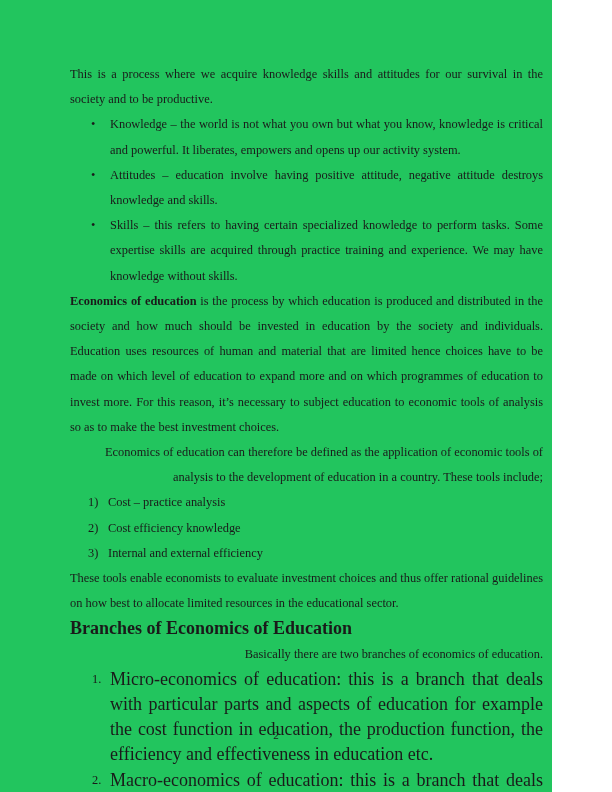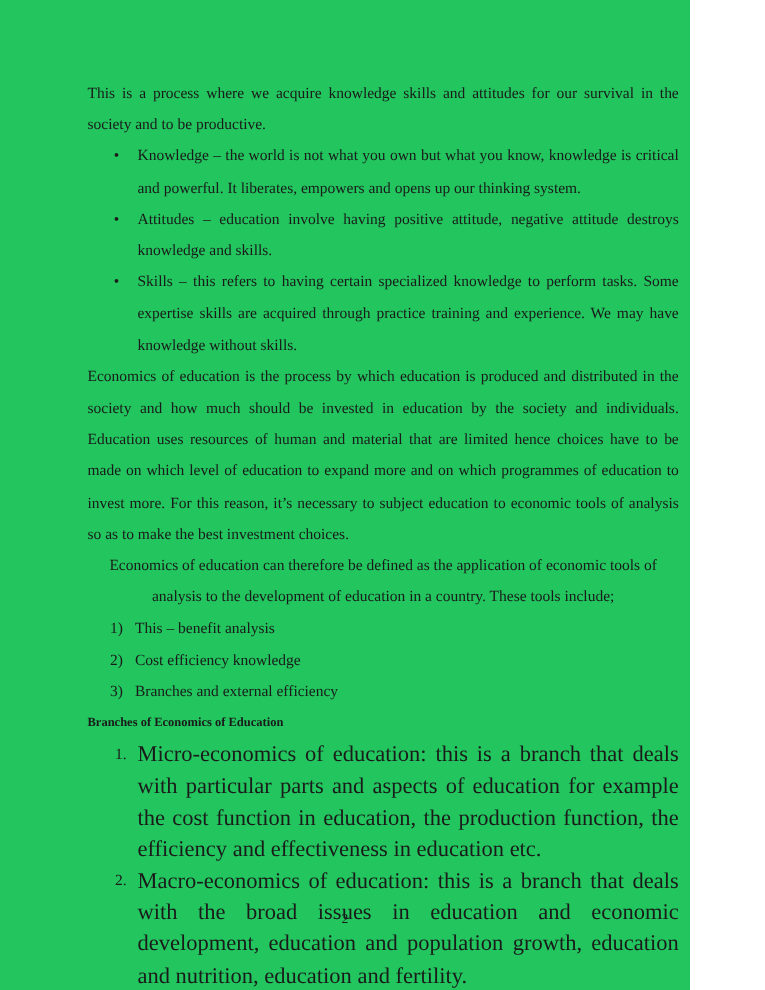--- a/index.html
+++ b/index.html
@@ -27,29 +27,29 @@
   }
   p.body-text {
     margin: 0;
     font-size: 12.4px;
     line-height: 25.2px;
     text-align: justify;
     text-justify: inter-word;
     hyphens: none;
   }
   p.body-text.last-left {
-    text-align: center;
+    text-align: right;
   }
   .bold-lead {
-    font-weight: normal;
+    font-weight: bold;
     margin-top: 32px;
   }
   h2.section-heading {
     margin: 0;
-    font-size: 10px;
+    font-size: 18px;
     line-height: 25.2px;
     font-weight: bold;
     text-align: left;
   }
   ul.bullet-list {
     margin: 0;
     padding: 0;
     list-style: none;
   }
   ul.bullet-list > li {
@@ -126,38 +126,40 @@
 </style>
 </head>
 <body>
 
 <div class="page">
   <div class="content">
 
     <p class="body-text">This is a process where we acquire knowledge skills and attitudes for our survival in the society and to be productive.</p>
 
     <ul class="bullet-list">
-      <li>Knowledge – the world is not what you own but what you know, knowledge is critical and powerful. It liberates, empowers and opens up our thinking system.</li>
+      <li>Knowledge – the world is not what you own but what you know, knowledge is critical and powerful. It liberates, empowers and opens up our activity system.</li>
       <li>Attitudes – education involve having positive attitude, negative attitude destroys knowledge and skills.</li>
       <li>Skills – this refers to having certain specialized knowledge to perform tasks. Some expertise skills are acquired through practice training and experience. We may have knowledge without skills.</li>
     </ul>
 
     <p class="body-text"><span class="bold-lead">Economics of education</span><span> is the process by which education is produced and distributed in the society and how much should be invested in education by the society and individuals. Education uses resources  of human and   material  that are limited hence choices have to be made  on which level  of education  to expand   more and  on which  programmes  of education   to invest more. For this   reason, it’s necessary to subject education to economic tools of analysis so as to make the best investment choices.</span></p>
 
     <p class="body-text last-left">Economics of education can therefore be defined as the application of economic tools of analysis to the development of education in a country. These tools include;</p>
 
     <ol class="paren-list">
-      <li>This – benefit analysis</li>
+      <li>Cost – practice analysis</li>
       <li>Cost efficiency  knowledge</li>
-      <li>Branches and external efficiency</li>
+      <li>Internal and external efficiency</li>
     </ol>
 
+    <p class="body-text">These tools enable   economists to evaluate investment choices and thus offer rational guidelines on how best to allocate limited resources in the educational sector.</p>
 
     <h2 class="section-heading">Branches of Economics of Education</h2>
 
+    <p class="body-text last-left">Basically there are two branches of economics of education.</p>
 
     <ol class="decimal-list">
       <li>Micro-economics of education: this is a branch that deals with particular parts and aspects of education for example the cost function in education, the production function, the efficiency and effectiveness in education etc.</li>
       <li>Macro-economics of education: this is a branch that deals with the broad issues in education and economic development, education and population growth, education and nutrition, education and fertility.</li>
     </ol>
 
   </div>
 
   <div class="page-number">2</div>
 </div>

